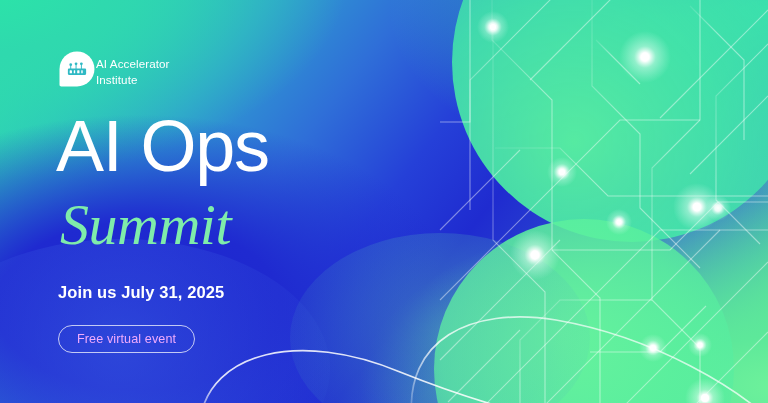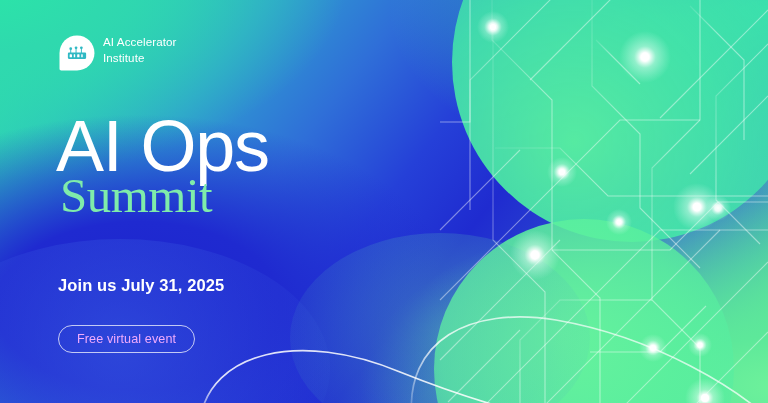--- a/index.html
+++ b/index.html
@@ -72,24 +72,24 @@
   .layer { position:absolute; inset:0; width:768px; height:403px; pointer-events:none; }
   
   .content {
     position:absolute;
     left:58px; top:0;
     width:420px; height:403px;
     z-index:6;
   }
   .logo-row {
     position:absolute;
-    left:0; top:34px;
+    left:0; top:50px;
     display:flex;
-    align-items:flex-start;
-    gap:7px;
+    align-items:flex-end;
+    gap:0;
   }
   .logo-mark { width:38px; height:38px; flex:none; display:block; }
   .logo-text {
     color:#ffffff;
     font-size:11.6px;
     line-height:1.38;
     font-weight:400;
     letter-spacing:.1px;
     white-space:pre-line;
   }
@@ -97,31 +97,32 @@
     position:absolute;
     left:-2px; top:112px;
     color:#ffffff;
     font-size:72px;
     line-height:.96;
     font-weight:300;
     letter-spacing:-1.2px;
   }
   .title-sub {
     position:absolute;
-    left:2px; top:171px;
+    left:2px; top:196px;
     color:#7fecaa;
     font-family:"Liberation Serif","DejaVu Serif",serif;
-    font-size:49px;
+    font-style:italic;
+    font-size:58px;
     line-height:1;
     font-weight:400;
     letter-spacing:-.5px;
   }
   .date-line {
     position:absolute;
-    left:0; top:276px;
+    left:0; top:283px;
     color:#ffffff;
     font-size:16.5px;
     font-weight:700;
     letter-spacing:.1px;
   }
   .pill {
     position:absolute;
     left:0; top:325px;
     height:28px;
     padding:0 18px;

